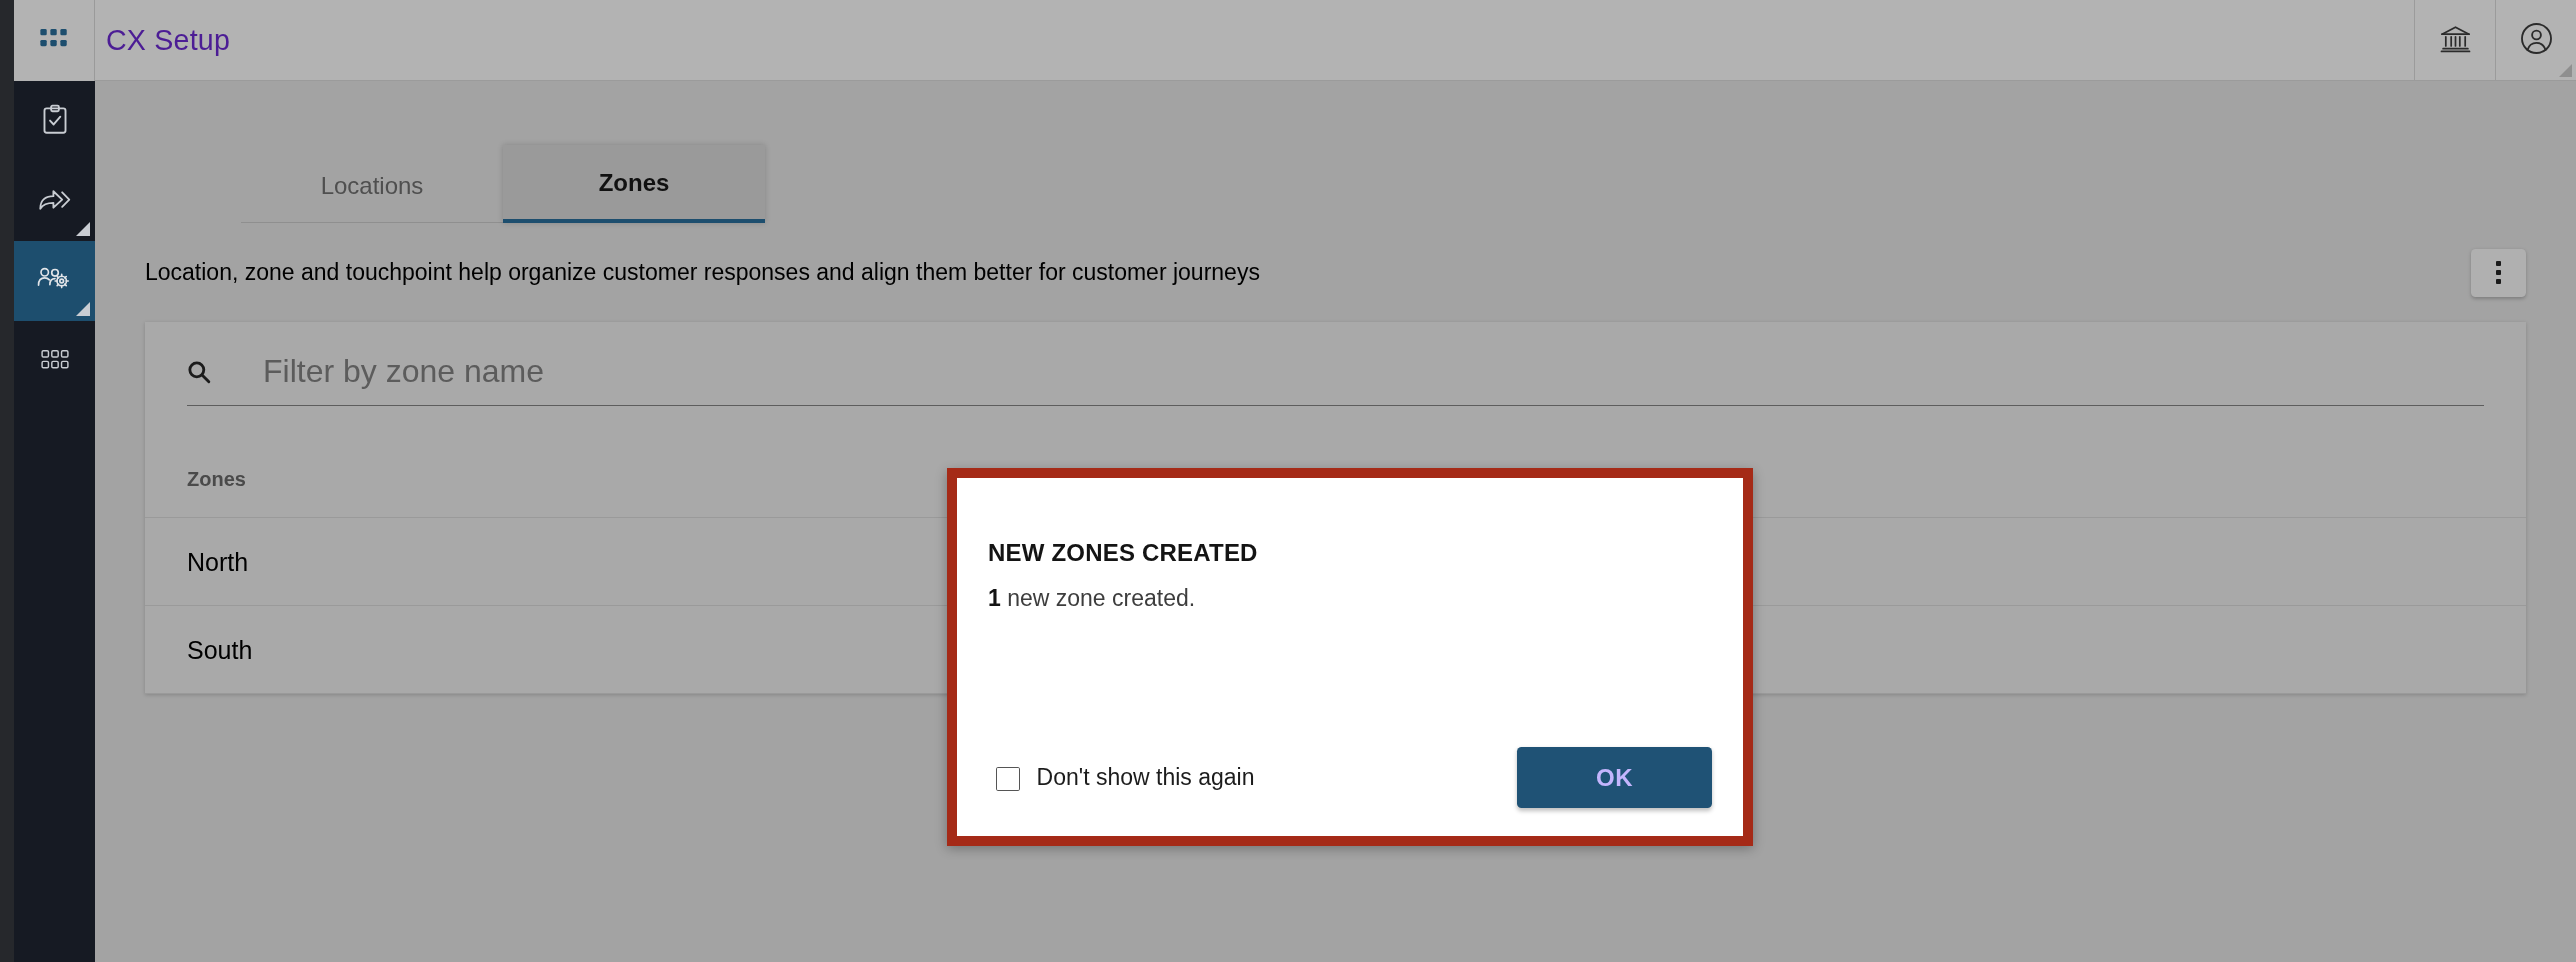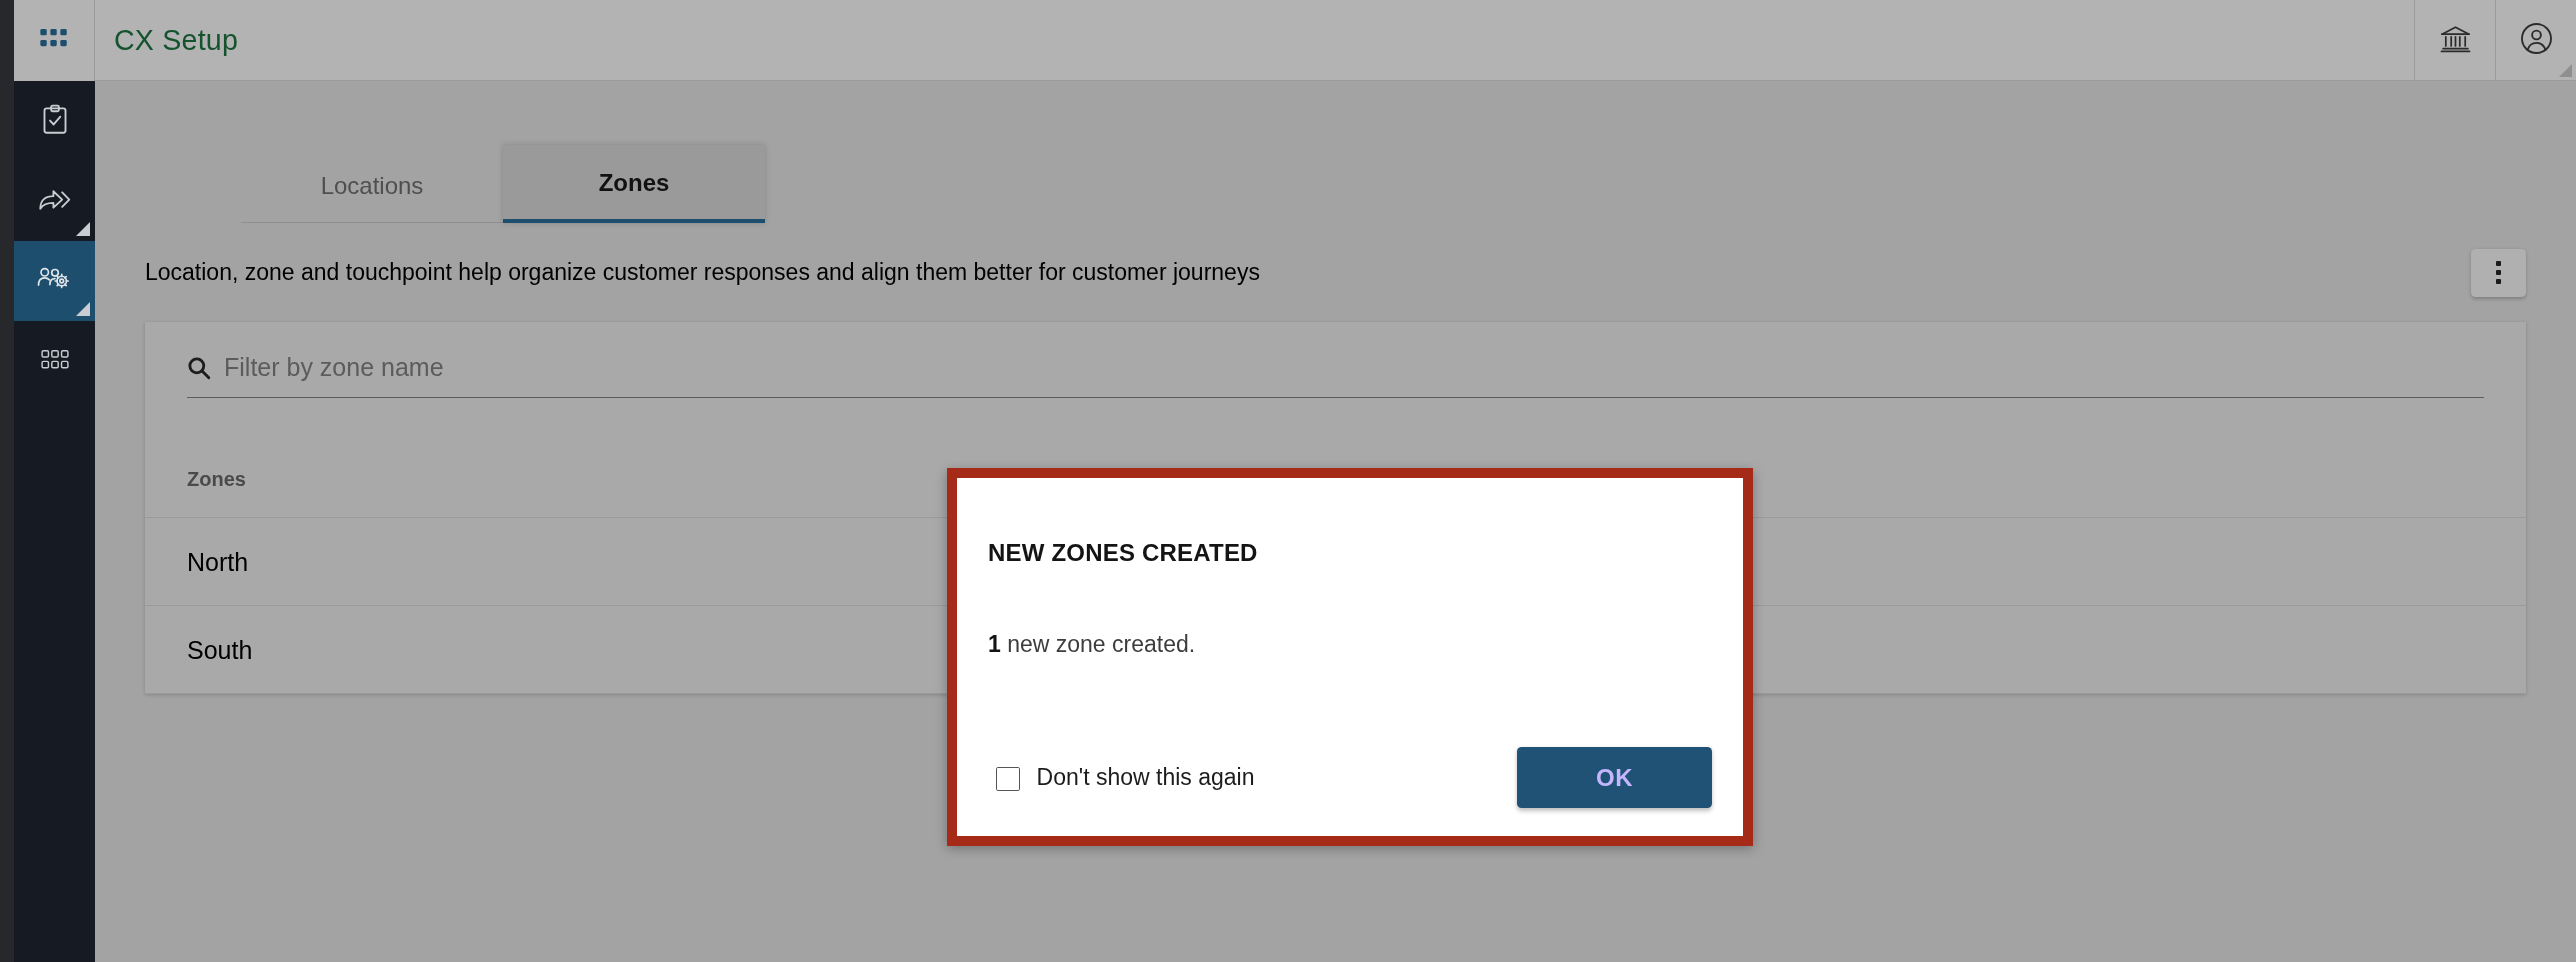--- a/index.html
+++ b/index.html
@@ -42,22 +42,22 @@
   }
 
   
   .topbar {
     position: absolute; left: 95px; top: 0; right: 0; height: 81px;
     background: #b3b3b3;
     display: flex; align-items: center;
     border-bottom: 0.9px solid #9b9b9b;
   }
   .topbar-title {
-    margin-left: 19px;
-    font-size: 28.6px; color: #14532d; font-weight: 400;
+    margin-left: 11px;
+    font-size: 28.6px; color: #4c1d95; font-weight: 400;
     letter-spacing: 0.2px;
   }
   .topbar-spacer { flex: 1; }
   .topbar-btn {
     position: relative;
     width: 81px; height: 81px;
     display: flex; align-items: center; justify-content: center;
     border-left: 0.9px solid #9b9b9b;
   }
   .topbar-corner {
@@ -133,21 +133,21 @@
     padding: 31px 42px 0 42px;
     height: 118px;
   }
   .filter-inner {
     display: flex; align-items: center;
     border-bottom: 1.8px solid #5d5d5d;
     padding-bottom: 14.7px;
   }
   .search-icon { margin-right: 13px; display: flex; align-items: center; }
   .filter-text {
-    font-size: 25px; color: #5c5c5c;
+    font-size: 32px; color: #5c5c5c; margin-left: 39px;
   }
 
   .table-head {
     padding: 28px 42px 26px 42px;
     border-bottom: 0.9px solid #9a9a9a;
   }
   .table-head-label {
     font-size: 20px; color: #4a4a4a; font-weight: 700;
   }
   .table-row {
@@ -172,21 +172,21 @@
     width: 100%; height: 100%;
     padding: 39px 31px 28px 31px;
     display: flex; flex-direction: column;
   }
   .modal-title {
     font-size: 24px; font-weight: 700; color: #141414;
     letter-spacing: 0.2px;
     margin-top: 22px;
   }
   .modal-body {
-    margin-top: 64px;
+    margin-top: 18px;
     font-size: 23px; color: #3d3d3d;
   }
   .modal-body b { color: #141414; font-weight: 700; }
   .modal-spacer { flex: 1; }
   .modal-footer {
     display: flex; align-items: center;
   }
   .checkbox-wrap { display: flex; align-items: flex-end; margin-left: 8px; }
   .checkbox {
     width: 24px; height: 24px;

